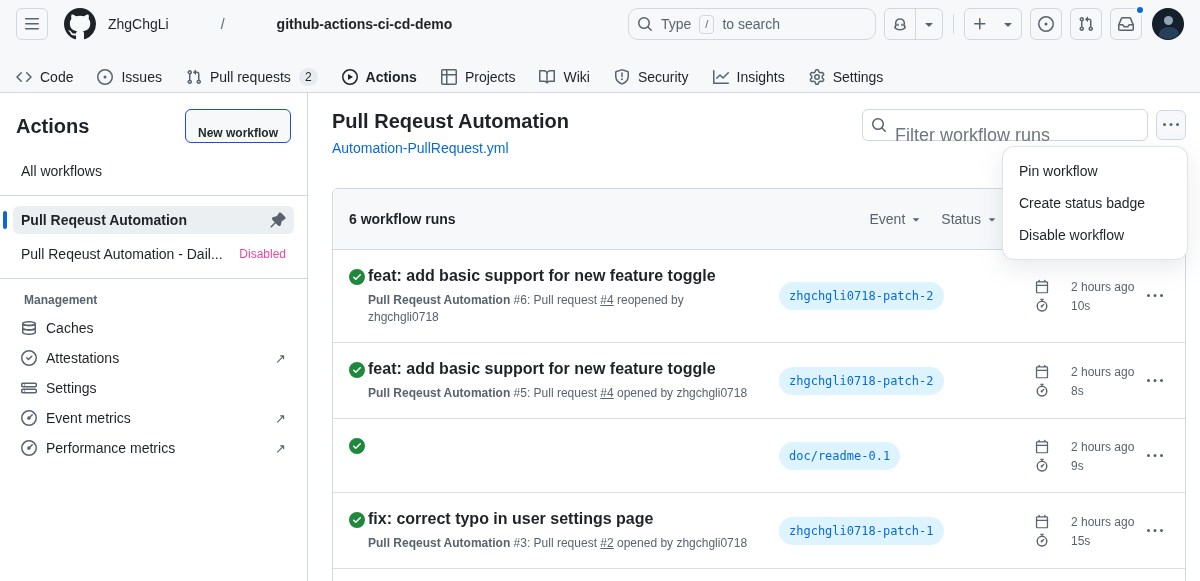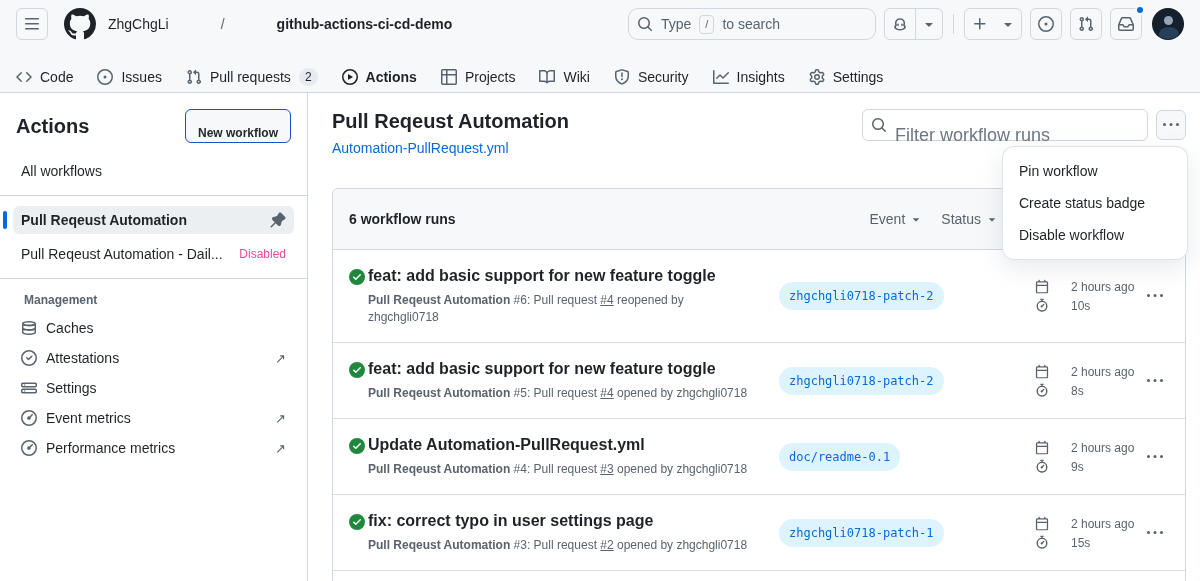--- a/index.html
+++ b/index.html
@@ -498,29 +498,20 @@
               <path d="M8 9a1.5 1.5 0 1 0 0-3 1.5 1.5 0 0 0 0 3ZM1.5 9a1.5 1.5 0 1 0 0-3 1.5 1.5 0 0 0 0 3Zm13 0a1.5 1.5 0 1 0 0-3 1.5 1.5 0 0 0 0 3Z"></path>
             </svg></span></button>
     </div>
 
     <div class="run-row">
       <span class="run-status">
         <svg width="16" height="16" viewBox="0 0 16 16" fill="currentColor">
             <path d="M8 16A8 8 0 1 1 8 0a8 8 0 0 1 0 16Zm3.78-9.72a.751.751 0 0 0-.018-1.042.751.751 0 0 0-1.042-.018L6.75 9.19 5.28 7.72a.751.751 0 0 0-1.042.018.751.751 0 0 0-.018 1.042l2 2a.75.75 0 0 0 1.06 0Z"></path>
           </svg>
       </span>
-      <div class="run-main">
-        <div class="run-title">Update Automation-PullRequest.yml</div>
-        <div class="run-desc">
-          <span class="wf">Pull Reqeust Automation</span>
-          <span>#4: Pull request</span>
-          <span class="u">#3</span>
-          <span>opened by zhgchgli0718</span>
-        </div>
-      </div>
       <span class="branch-badge">doc/readme-0.1</span>
       <div class="time-col">
         <span class="time-item">
             <span>
               <svg width="14" height="14" viewBox="0 0 16 16" fill="currentColor">
                 <path d="M4.75 0a.75.75 0 0 1 .75.75V2h5V.75a.75.75 0 0 1 1.5 0V2h1.25c.966 0 1.75.784 1.75 1.75v10.5A1.75 1.75 0 0 1 13.25 16H2.75A1.75 1.75 0 0 1 1 14.25V3.75C1 2.784 1.784 2 2.75 2H4V.75A.75.75 0 0 1 4.75 0ZM2.5 7.5v6.75c0 .138.112.25.25.25h10.5a.25.25 0 0 0 .25-.25V7.5Zm10.75-4H2.75a.25.25 0 0 0-.25.25V6h11V3.75a.25.25 0 0 0-.25-.25Z"></path>
               </svg>
             </span>
             <span>2 hours ago</span>
           </span>

